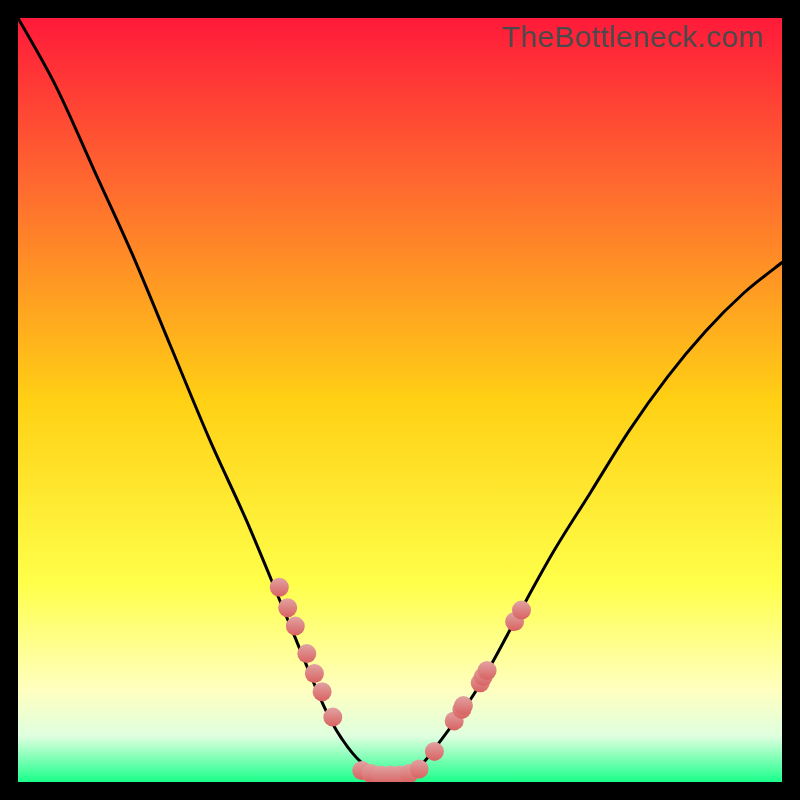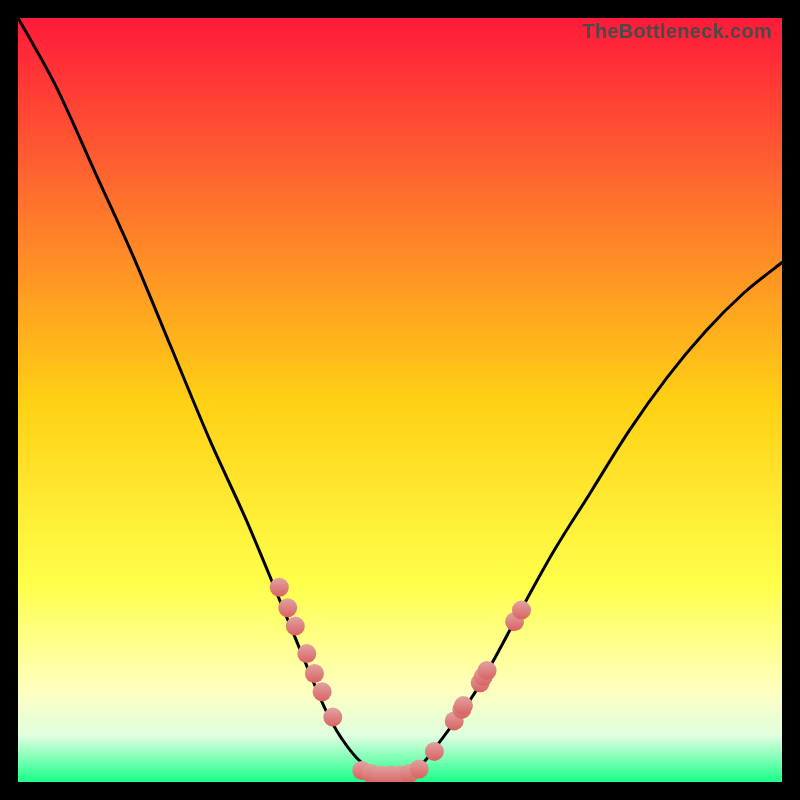--- a/index.html
+++ b/index.html
@@ -22,24 +22,24 @@
   .gradient {
     position: absolute;
     left: 0;
     top: 0;
     width: 100%;
     height: 100%;
   }
   .watermark {
     position: absolute;
     top: 2px;
-    right: 10px;
+    right: 18px;
     color: #4a4a4a;
-    font-size: 20px;
-    font-weight: 700;
+    font-size: 30px;
+    font-weight: 400;
     letter-spacing: 0.3px;
   }
   svg.curve {
     position: absolute;
     left: 0;
     top: 0;
     width: 100%;
     height: 100%;
   }
 </style>

